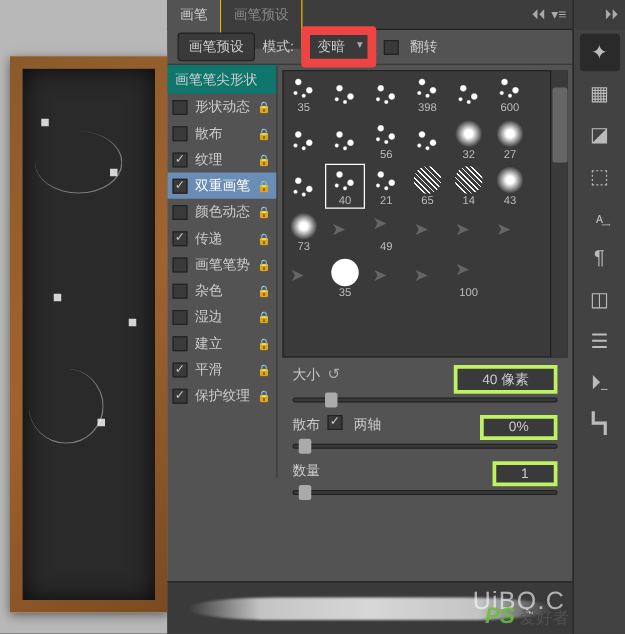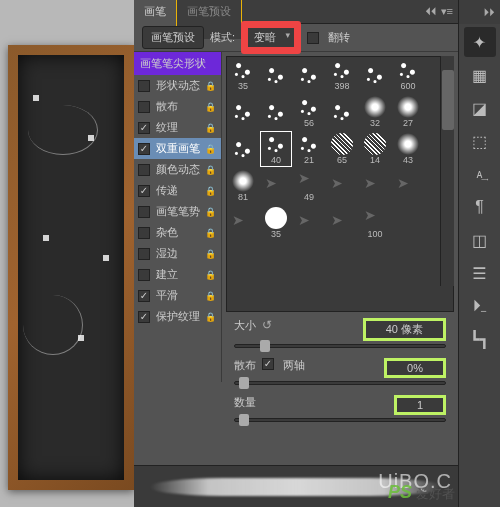--- a/index.html
+++ b/index.html
@@ -16,27 +16,27 @@
 .header-icons{margin-left:auto;display:flex;gap:2px;padding-right:4px}
 .hicon{width:14px;height:14px;display:flex;align-items:center;justify-content:center;color:#aaa;cursor:pointer}
 .top-row{height:28px;display:flex;align-items:center;padding:0 8px;gap:6px;border-bottom:1px solid #3a3a3a}
 .preset-btn{background:#3a3a3a;border:1px solid #222;padding:3px 8px;border-radius:3px;cursor:pointer}
 .dropdown{background:#3a3a3a;border:7px solid #ef4444;padding:2px 18px 2px 6px;border-radius:3px;position:relative;min-width:50px}
 .dropdown::after{content:"▾";position:absolute;right:4px;top:2px;color:#aaa;font-size:9px}
 .checkbox{width:12px;height:12px;border:1px solid #222;background:#3a3a3a;display:inline-block;vertical-align:middle;margin-right:3px}
 .checkbox.checked::after{content:"✓";color:#ccc;font-size:10px;line-height:10px;display:block;text-align:center}
 .main-area{display:flex;height:330px}
 .options-list{width:88px;border-right:1px solid #3a3a3a}
-.opt-header{padding:4px 6px;background:#6d28d9}
+.opt-header{padding:4px 6px;background:#0f766e}
 .opt-row{display:flex;align-items:center;padding:3px 4px;cursor:pointer;gap:3px}
 .opt-row.selected{background:#6a8db5}
 .opt-row.selected *{color:#fff}
 .lock-icon{margin-left:auto;color:#888;font-size:9px}
 .brush-area{flex:1;padding:4px}
-.brush-grid{display:grid;grid-template-columns:repeat(6,32px);grid-auto-rows:36px;gap:1px;background:#3a3a3a;border:1px solid #222;height:256px;overflow:hidden;position:relative}
+.brush-grid{display:grid;grid-template-columns:repeat(6,32px);grid-auto-rows:36px;gap:1px;background:#3a3a3a;border:1px solid #222;height:230px;overflow:hidden;position:relative}
 .brush-cell{background:#3a3a3a;display:flex;flex-direction:column;align-items:center;justify-content:center;cursor:pointer;position:relative}
 .brush-cell.sel{border:1px solid #fff}
 .brush-thumb{width:22px;height:22px;border-radius:50%;background:radial-gradient(circle,#fff 20%,transparent 70%)}
 .brush-thumb.scatter{background:radial-gradient(circle at 30% 30%,#fff 2px,transparent 3px),radial-gradient(circle at 70% 60%,#fff 2px,transparent 3px),radial-gradient(circle at 50% 80%,#fff 1px,transparent 2px),radial-gradient(circle at 20% 70%,#fff 1px,transparent 2px)}
 .brush-thumb.solid{background:#fff}
 .brush-thumb.hatch{background:repeating-linear-gradient(45deg,#fff 0 1px,transparent 1px 3px)}
 .brush-thumb.arrow{background:none}
 .brush-thumb.arrow::after{content:"➤";color:#666;font-size:14px}
 .brush-num{font-size:9px;color:#bbb;line-height:10px}
 .sliders{padding:6px 8px}
@@ -223,21 +223,21 @@
             <div class="brush-cell">
               <div class="brush-thumb hatch"></div>
               <div class="brush-num">14</div>
             </div>
             <div class="brush-cell">
               <div class="brush-thumb soft"></div>
               <div class="brush-num">43</div>
             </div>
             <div class="brush-cell">
               <div class="brush-thumb soft"></div>
-              <div class="brush-num">81</div>
+              <div class="brush-num">73</div>
             </div>
             <div class="brush-cell">
               <div class="brush-thumb arrow"></div>
             </div>
             <div class="brush-cell">
               <div class="brush-thumb arrow"></div>
               <div class="brush-num">49</div>
             </div>
             <div class="brush-cell">
               <div class="brush-thumb arrow"></div>

